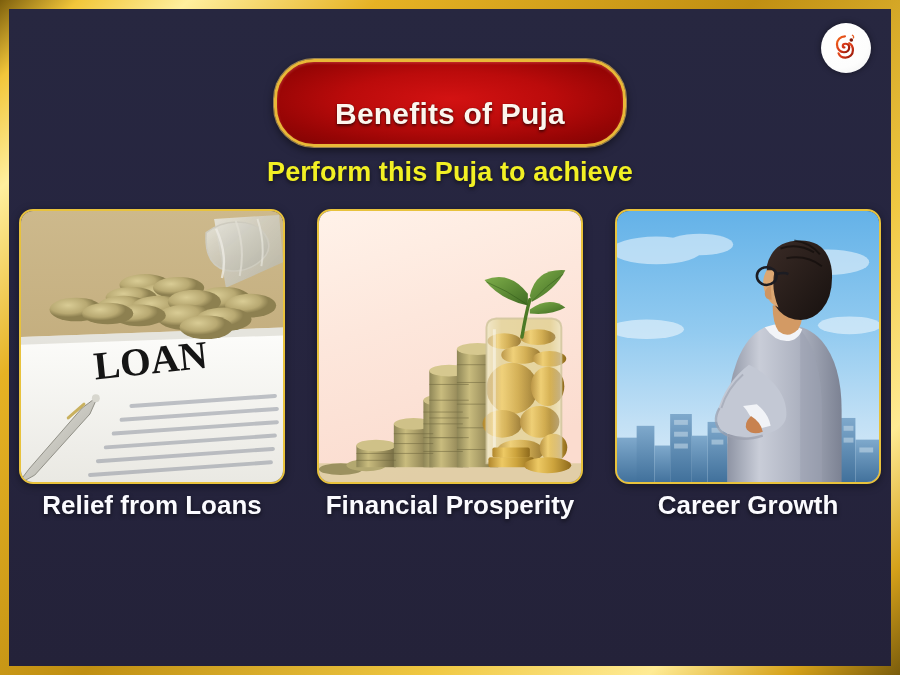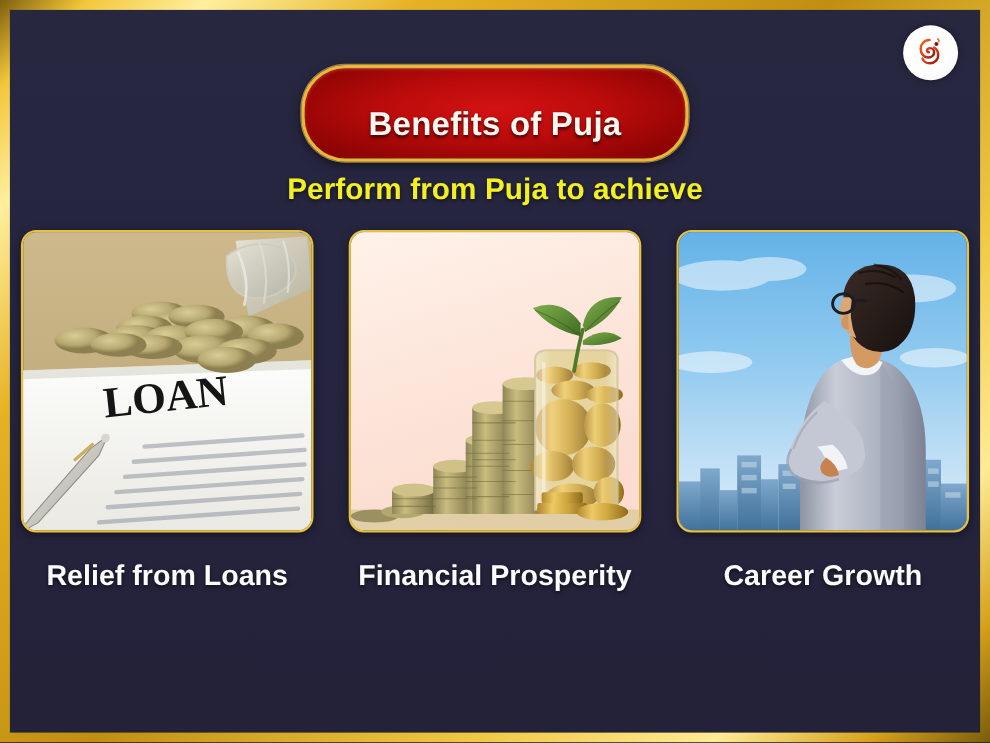--- a/index.html
+++ b/index.html
@@ -96,21 +96,21 @@
     border-radius:14px;
     border:2px solid #e8c23c;
     overflow:hidden;
     position:relative;
     box-shadow:0 2px 8px rgba(0,0,0,.4);
     background:#3a3a4e;
   }
   .thumb svg{ display:block; width:100%; height:100%; }
 
   .caption{
-    margin-top:22px;
+    margin-top:4px;
     text-align:left;
     color:#fbfbff;
     font-size:26px;
     font-weight:bold;
     line-height:1.32;
     text-shadow:0 2px 4px rgba(0,0,0,.6);
     max-width:250px;
   }
 </style>
 </head>
@@ -136,21 +136,21 @@
         </svg>
       </span>
     </div>
 
     <div class="title-wrap">
       <div class="title-pill">
         <span class="title-text">Benefits of Puja</span>
       </div>
     </div>
 
-    <div class="subtitle">Perform from Puja to achieve</div>
+    <div class="subtitle">Perform this Puja to achieve</div>
 
     <div class="cards">
 
       <div class="card">
         <div class="thumb">
           <svg viewBox="0 0 266 275" preserveAspectRatio="xMidYMid slice">
             <defs>
               <linearGradient id="deskG" x1="0" y1="0" x2="0" y2="1">
                 <stop offset="0%" stop-color="#cdb98c"></stop>
                 <stop offset="60%" stop-color="#c2ac7c"></stop>

